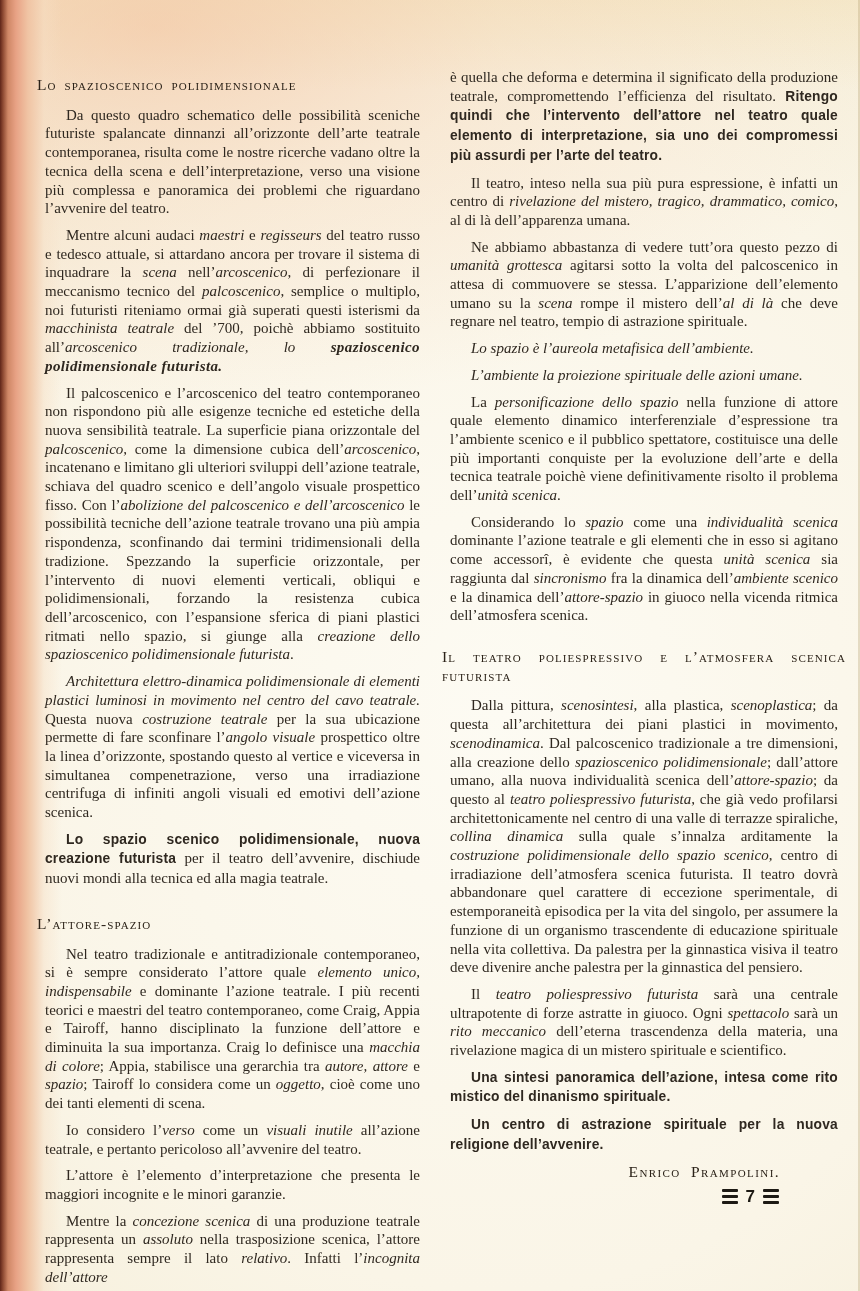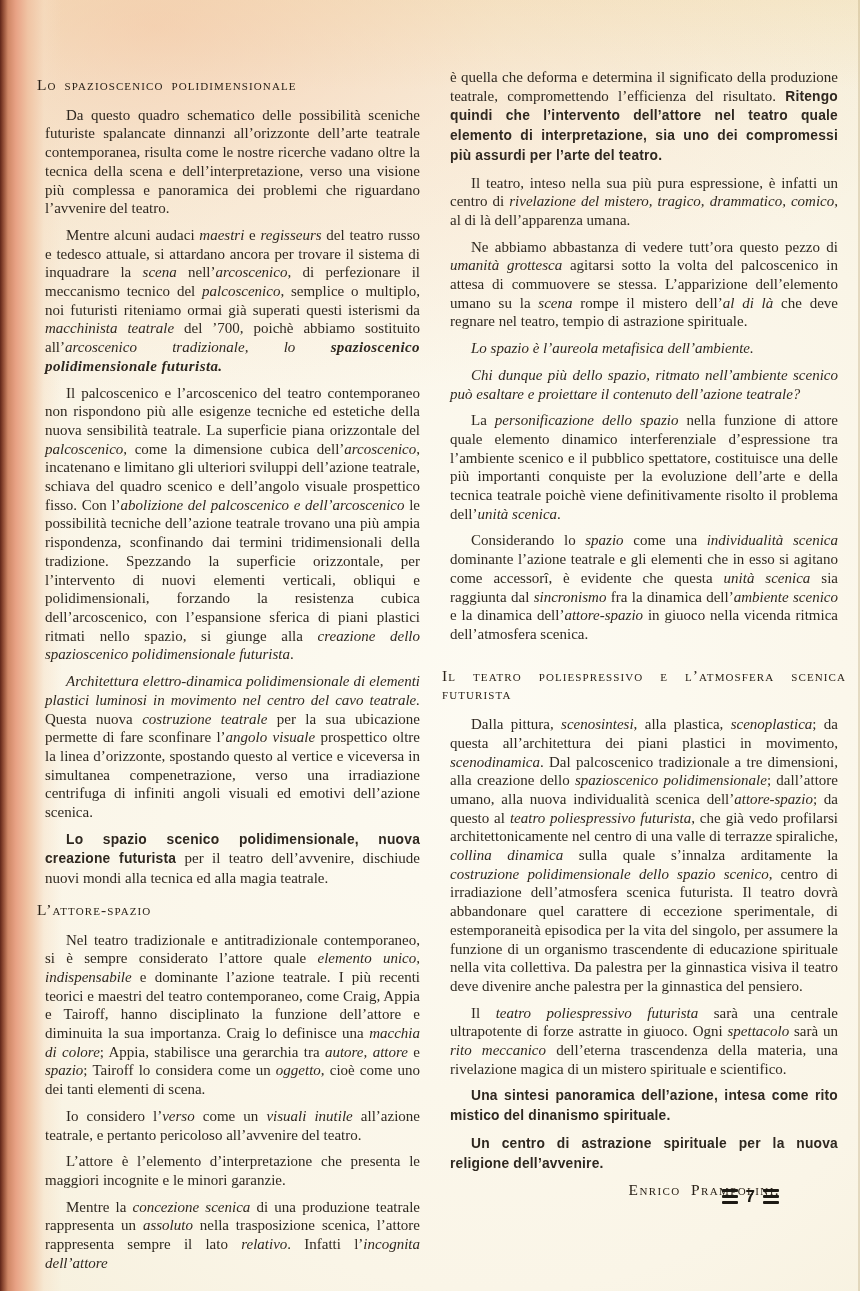--- a/index.html
+++ b/index.html
@@ -25,21 +25,21 @@
   .col{font-size:15px;line-height:18.7px;text-align:justify;}
   .col-left{width:391px;padding-top:16px;}
   .col-right{width:404px;flex:1;}
   p{margin:8px;text-indent:21px;}
   p.noindent{text-indent:0;}
   .heading{
     font-size:15.5px;font-weight:400;
     font-variant:small-caps;letter-spacing:1.1px;word-spacing:3px;
     margin:0 0 11px 0;color:#2b2218;
   }
-  .h-attore{margin-top:13px;}
+  .h-attore{margin-top:27px;}
   .h-teatro{margin-top:23px;}
   .r-n{}
   .r-i{font-style:italic;}
   .r-bi{font-style:italic;font-weight:bold;letter-spacing:0.4px;}
   .r-b{
     font-family:"Liberation Sans", sans-serif;
     font-weight:bold;font-size:13.8px;letter-spacing:0.2px;
   }
   .signature{
     margin-top:4px;padding-right:66px;
@@ -80,21 +80,21 @@
           <p><span class="r-n">Mentre la </span><span class="r-i">concezione scenica</span><span class="r-n"> di una produzione teatrale rappresenta un </span><span class="r-i">assoluto</span><span class="r-n"> nella trasposizione scenica, l’attore rappresenta sempre il lato </span><span class="r-i">relativo</span><span class="r-n">. Infatti l’</span><span class="r-i">incognita dell’attore</span></p>
         </div>
     </div>
 
     <div class="col col-right">
       <div class="paras">
           <p class="noindent"><span class="r-n">è quella che deforma e determina il significato della produzione teatrale, compromettendo l’efficienza del risultato. </span><span class="r-b">Ritengo quindi che l’intervento dell’attore nel teatro quale elemento di interpretazione, sia uno dei compromessi più assurdi per l’arte del teatro.</span></p>
           <p><span class="r-n">Il teatro, inteso nella sua più pura espressione, è infatti un centro di </span><span class="r-i">rivelazione del mistero, tragico, drammatico, comico</span><span class="r-n">, al di là dell’apparenza umana.</span></p>
           <p><span class="r-n">Ne abbiamo abbastanza di vedere tutt’ora questo pezzo di </span><span class="r-i">umanità grottesca</span><span class="r-n"> agitarsi sotto la volta del palcoscenico in attesa di commuovere se stessa. L’apparizione dell’elemento umano su la </span><span class="r-i">scena</span><span class="r-n"> rompe il mistero dell’</span><span class="r-i">al di là</span><span class="r-n"> che deve regnare nel teatro, tempio di astrazione spirituale.</span></p>
           <p><span class="r-i">Lo spazio è l’aureola metafisica dell’ambiente.</span></p>
-          <p><span class="r-i">Chi dunque più dello spazio, ritmato nell’ambiente scenico può esaltare e proiettare il contenuto dell’azione teatrale?</span></p>
+          <p><span class="r-i">L’ambiente la proiezione spirituale delle azioni umane.</span></p>
           <p><span class="r-n">La </span><span class="r-i">personificazione dello spazio</span><span class="r-n"> nella funzione di attore quale elemento dinamico interferenziale d’espressione tra l’ambiente scenico e il pubblico spettatore, costituisce una delle più importanti conquiste per la evoluzione dell’arte e della tecnica teatrale poichè viene definitivamente risolto il problema dell’</span><span class="r-i">unità scenica</span><span class="r-n">.</span></p>
           <p><span class="r-n">Considerando lo </span><span class="r-i">spazio</span><span class="r-n"> come una </span><span class="r-i">individualità scenica</span><span class="r-n"> dominante l’azione teatrale e gli elementi che in esso si agitano come accessorî, è evidente che questa </span><span class="r-i">unità scenica</span><span class="r-n"> sia raggiunta dal </span><span class="r-i">sincronismo</span><span class="r-n"> fra la dinamica dell’</span><span class="r-i">ambiente scenico</span><span class="r-n"> e la dinamica dell’</span><span class="r-i">attore-spazio</span><span class="r-n"> in giuoco nella vicenda ritmica dell’atmosfera scenica.</span></p>
         </div>
       <h2 class="heading h-teatro">Il teatro poliespressivo e l’atmosfera scenica futurista</h2>
       <div class="paras">
           <p><span class="r-n">Dalla pittura, </span><span class="r-i">scenosintesi</span><span class="r-n">, alla plastica, </span><span class="r-i">scenoplastica</span><span class="r-n">; da questa all’architettura dei piani plastici in movimento, </span><span class="r-i">scenodinamica</span><span class="r-n">. Dal palcoscenico tradizionale a tre dimensioni, alla creazione dello </span><span class="r-i">spazioscenico polidimensionale</span><span class="r-n">; dall’attore umano, alla nuova individualità scenica dell’</span><span class="r-i">attore-spazio</span><span class="r-n">; da questo al </span><span class="r-i">teatro poliespressivo futurista</span><span class="r-n">, che già vedo profilarsi architettonicamente nel centro di una valle di terrazze spiraliche, </span><span class="r-i">collina dinamica</span><span class="r-n"> sulla quale s’innalza arditamente la </span><span class="r-i">costruzione polidimensionale dello spazio scenico</span><span class="r-n">, centro di irradiazione dell’atmosfera scenica futurista. Il teatro dovrà abbandonare quel carattere di eccezione sperimentale, di estemporaneità episodica per la vita del singolo, per assumere la funzione di un organismo trascendente di educazione spirituale nella vita collettiva. Da palestra per la ginnastica visiva il teatro deve divenire anche palestra per la ginnastica del pensiero.</span></p>
           <p><span class="r-n">Il </span><span class="r-i">teatro poliespressivo futurista</span><span class="r-n"> sarà una centrale ultrapotente di forze astratte in giuoco. Ogni </span><span class="r-i">spettacolo</span><span class="r-n"> sarà un </span><span class="r-i">rito meccanico</span><span class="r-n"> dell’eterna trascendenza della materia, una rivelazione magica di un mistero spirituale e scientifico.</span></p>
           <p><span class="r-b">Una sintesi panoramica dell’azione, intesa come rito mistico del dinanismo spirituale.</span></p>
           <p><span class="r-b">Un centro di astrazione spirituale per la nuova religione dell’avvenire.</span></p>
         </div>

